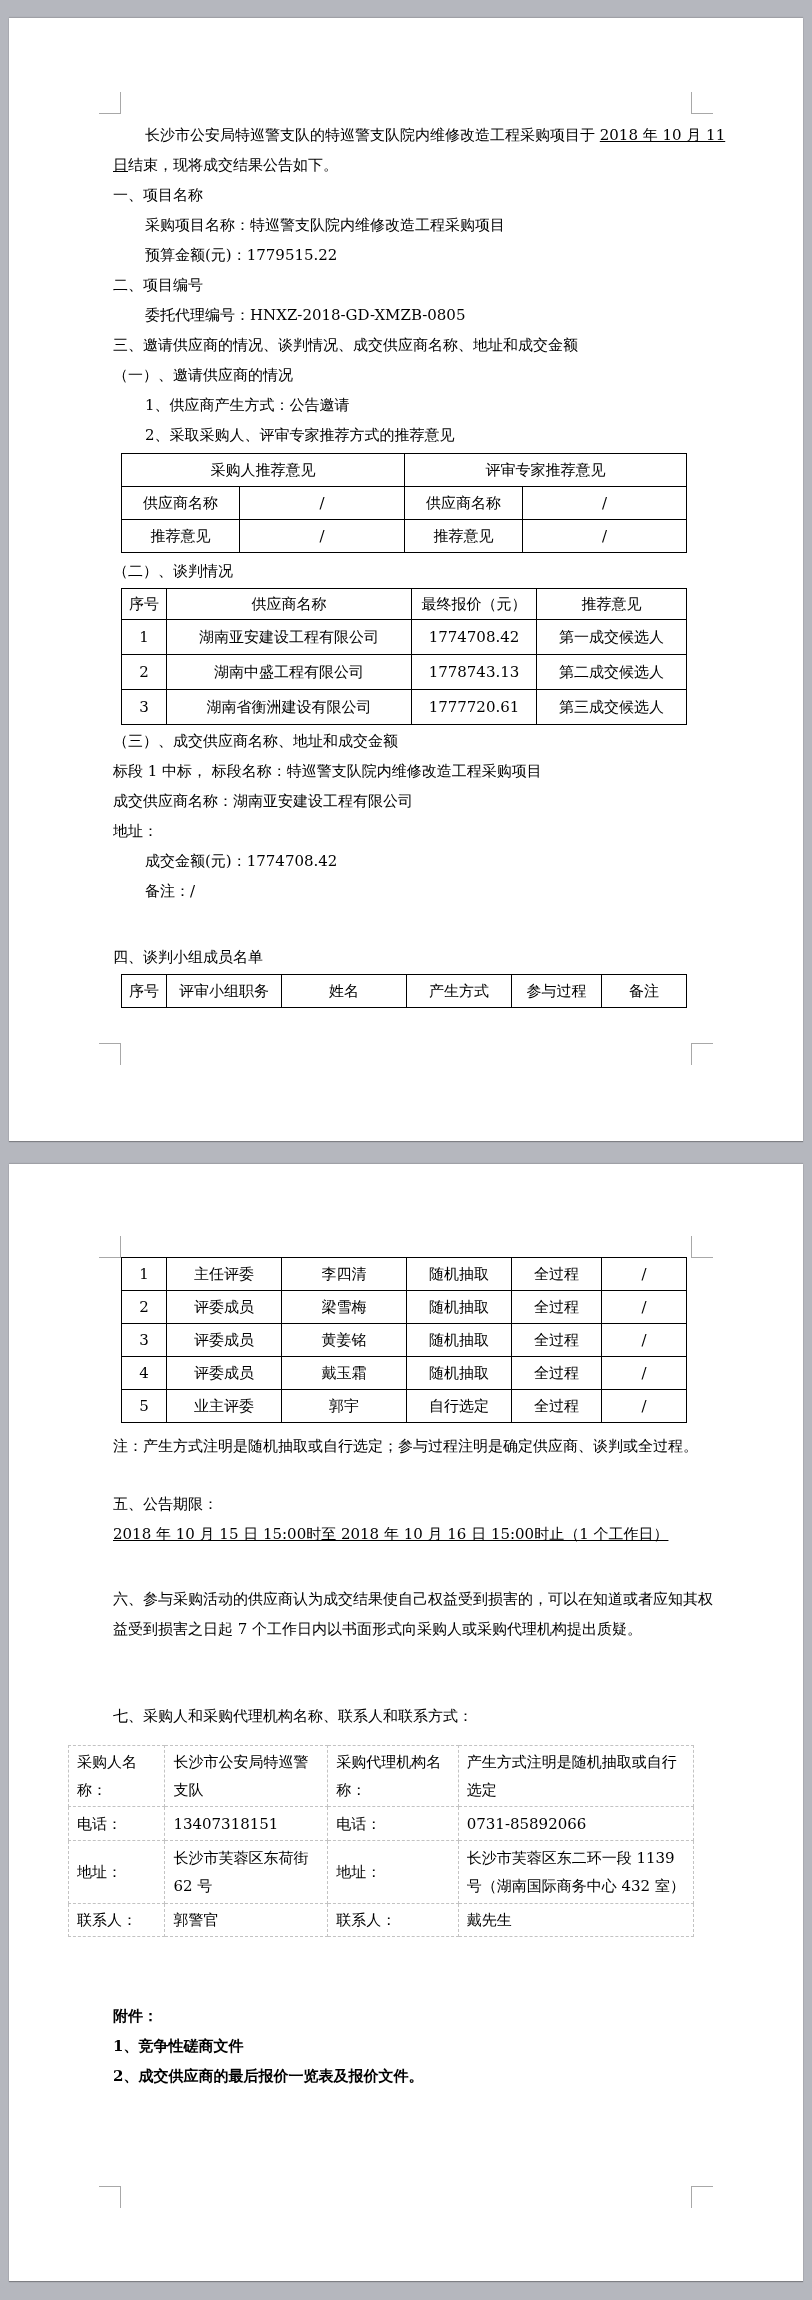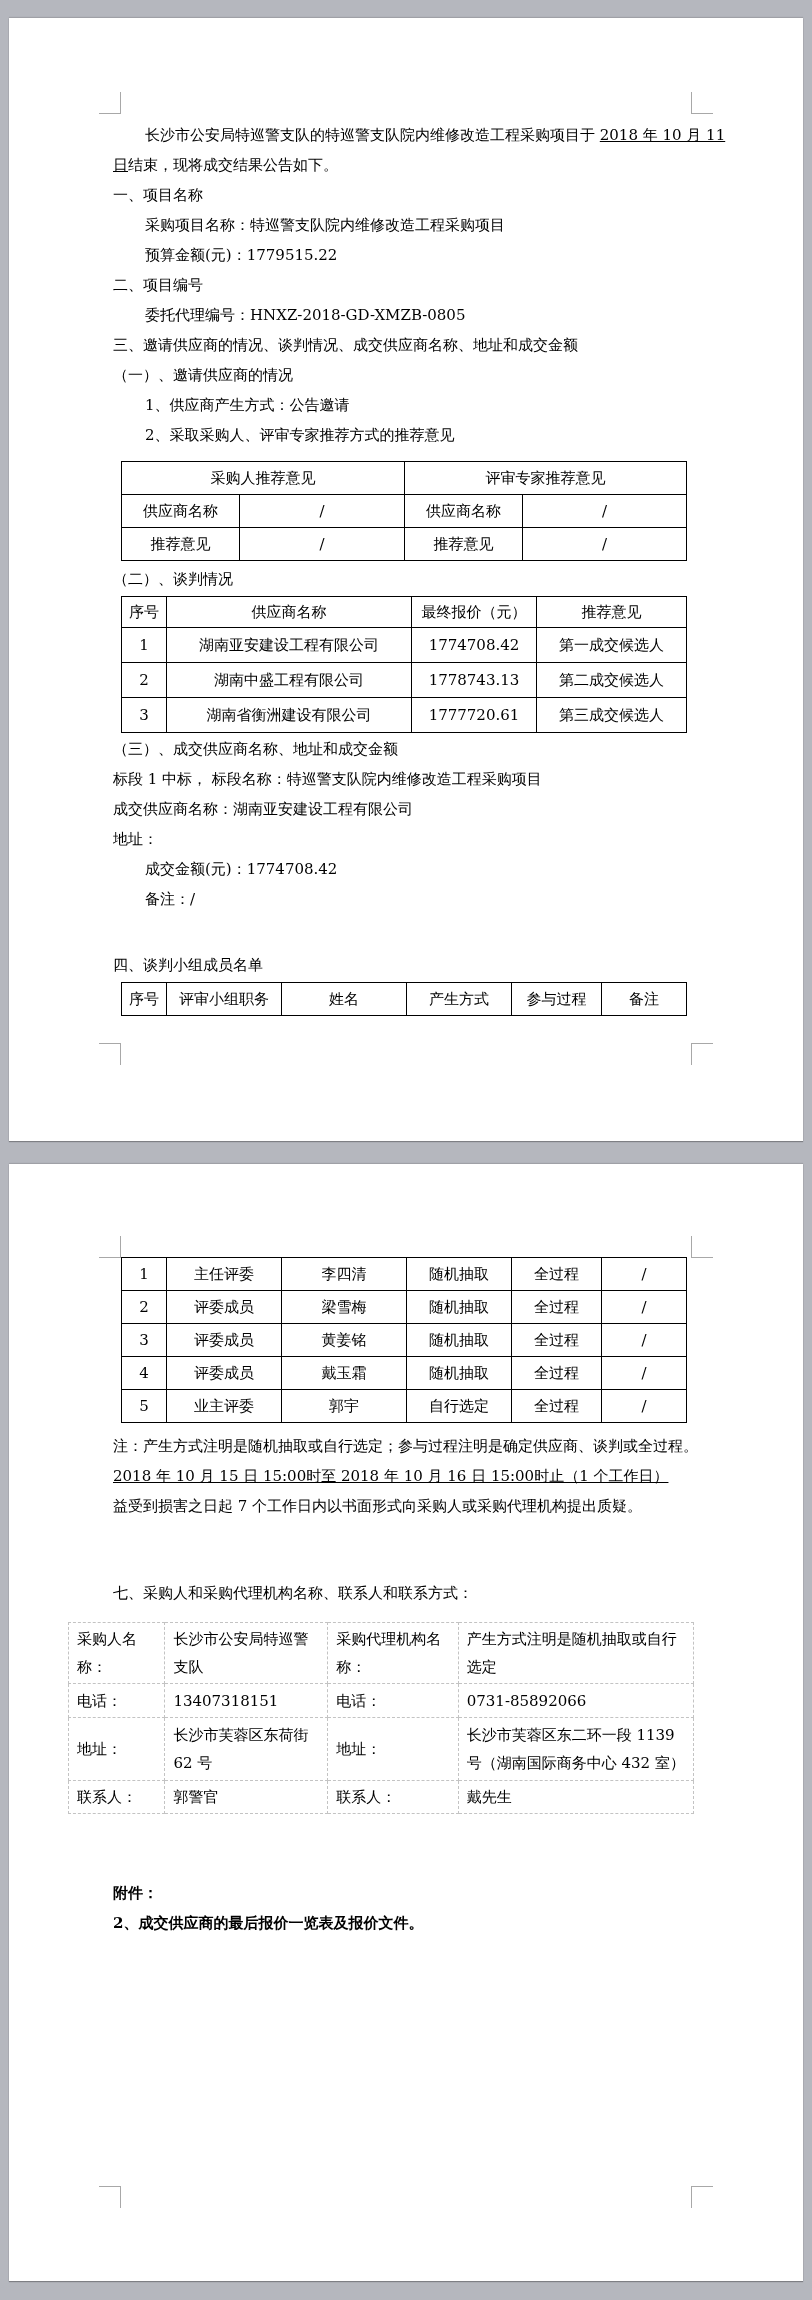--- a/index.html
+++ b/index.html
@@ -31,21 +31,21 @@
   .crop.tr{border-left-width:1px;border-bottom-width:1px;right:90px;}
   .crop.bl{border-right-width:1px;border-top-width:1px;left:90px;}
   .crop.br{border-left-width:1px;border-top-width:1px;right:90px;}
   #page1 .tl,#page1 .tr{top:74px;}
   #page1 .bl,#page1 .br{top:1025px;}
   #page2 .tl,#page2 .tr{top:72px;}
   #page2 .bl,#page2 .br{top:1022px;}
   
   table.tbl{border-collapse:collapse;table-layout:fixed;margin-left:8px;font-size:15px;}
   table.tbl td{border:1px solid #000;text-align:center;vertical-align:middle;padding:0 2px;overflow:hidden;white-space:nowrap;}
-  .tA{margin-top:11px;}
+  .tA{margin-top:3px;}
   .tA td{height:32px;}
   .tB{margin-top:2px;}
   .tB td{height:34px;}
   .tB tr.hd td{height:30px;}
   .tC1{margin-top:2px;}
   .tC1 td{height:32px;}
   .tC2 td{height:32px;}
   
   table.contact{border-collapse:collapse;table-layout:fixed;margin-left:-45px;margin-top:14px;font-size:15px;}
   table.contact td{border:1px dashed #c3c3c3;text-align:left;vertical-align:middle;padding:2px 8px;line-height:28px;}
@@ -233,22 +233,24 @@
         <td>郭宇</td>
         <td>自行选定</td>
         <td>全过程</td>
         <td>/</td>
       </tr>
     </tbody>
       </table>
 
     <div class="line sp8">注：产生方式注明是随机抽取或自行选定；参与过程注明是确定供应商、谈判或全过程。</div>
 
+    <div class="line sp28">五、公告期限：</div>
     <div class="line u">2018 年 10 月 15 日 15:00时至 2018 年 10 月 16 日 15:00时止（1 个工作日）</div>
 
+    <div class="line sp35">六、参与采购活动的供应商认为成交结果使自己权益受到损害的，可以在知道或者应知其权</div>
     <div class="line">益受到损害之日起 7 个工作日内以书面形式向采购人或采购代理机构提出质疑。</div>
 
     <div class="line sp57">七、采购人和采购代理机构名称、联系人和联系方式：</div>
 
     <table class="contact">
       <colgroup>
           <col style="width:105px">
           <col style="width:170px">
           <col style="width:145px">
           <col style="width:260px">
@@ -275,15 +277,16 @@
       <tr style="height:32px">
         <td>联系人：</td>
         <td>郭警官</td>
         <td>联系人：</td>
         <td>戴先生</td>
       </tr>
     </tbody>
       </table>
 
     <div class="line b sp64">附件：</div>
+    <div class="line b">1、竞争性磋商文件</div>
     <div class="line b">2、成交供应商的最后报价一览表及报价文件。</div>
   </div>
 </div>
 
 </body></html>

